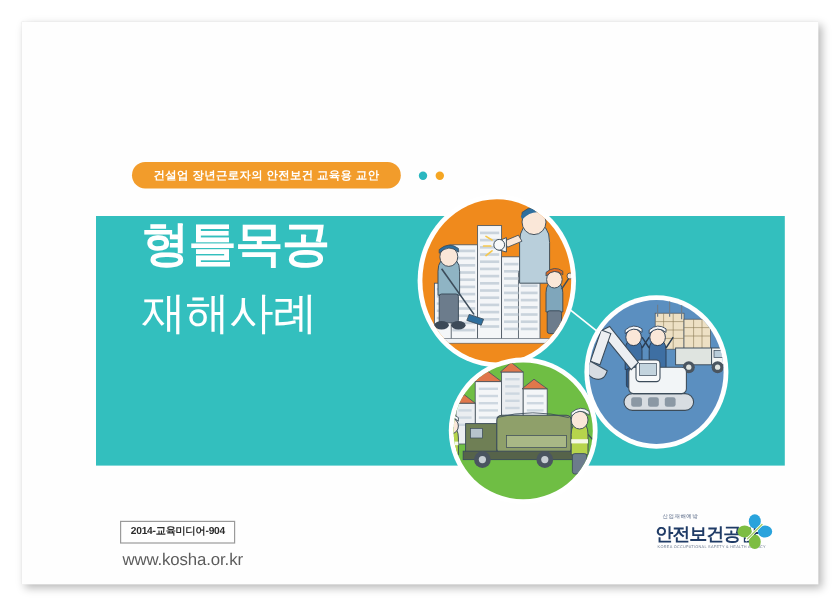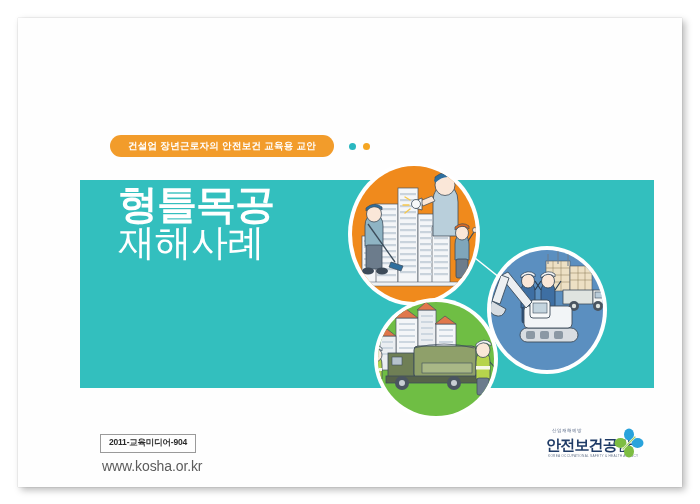--- a/index.html
+++ b/index.html
@@ -67,21 +67,21 @@
     font-size: 40px;
     font-weight: bold;
     letter-spacing: -1px;
     display: block;
   }
   .title-l2 {
     font-size: 37px;
     font-weight: normal;
     letter-spacing: -0.5px;
     display: block;
-    margin-top: 0;
+    margin-top: 18px;
   }
 
   
   .illus { position: absolute; left: 0; top: 0; width: 700px; height: 504px; pointer-events: none; }
 
   
   .code-box {
     position: absolute;
     left: 82px; top: 416px;
     border: 1px solid #9a9a9a;
@@ -409,21 +409,21 @@
             <ellipse cx="465" cy="332" rx="7" ry="7.5" fill="#fae7d8" stroke="#3c4c5a" stroke-width="0.8"></ellipse>
             <path d="M458 329 q7 -8 15 -1 l0 -3 q-7 -6 -15 1 z" fill="#f4f6f8" stroke="#3c4c5a" stroke-width="0.7"></path>
             <rect x="459" y="360" width="12" height="17" rx="2" fill="#6c7c8c" stroke="#3c4c5a" stroke-width="0.7"></rect>
             <path d="M472 344 l7 8" stroke="#3c4c5a" stroke-width="1.1" fill="none"></path>
             <circle cx="481" cy="358" r="6" fill="#f2f4f6" stroke="#3c4c5a" stroke-width="0.8"></circle>
           </g>
         </g>
       </g>
     </svg>
 
-    <div class="code-box">2011-교육미디어-904</div>
+    <div class="code-box">2014-교육미디어-904</div>
     <div class="site">www.kosha.or.kr</div>
 
     <div class="logo-wrap">
       <div class="logo-sub">산업재해예방</div>
       <div class="logo-main">안전보건공단</div>
       <div class="logo-eng">KOREA OCCUPATIONAL SAFETY &amp; HEALTH AGENCY</div>
       <svg class="logo-mark" width="30" height="30" viewBox="0 0 30 30">
         <ellipse cx="15" cy="6.5" rx="5" ry="6" fill="#29a3dc"></ellipse>
         <ellipse cx="23.5" cy="15" rx="6" ry="5" fill="#29a3dc"></ellipse>
         <ellipse cx="15" cy="23.5" rx="5" ry="6" fill="#7dbd42"></ellipse>

